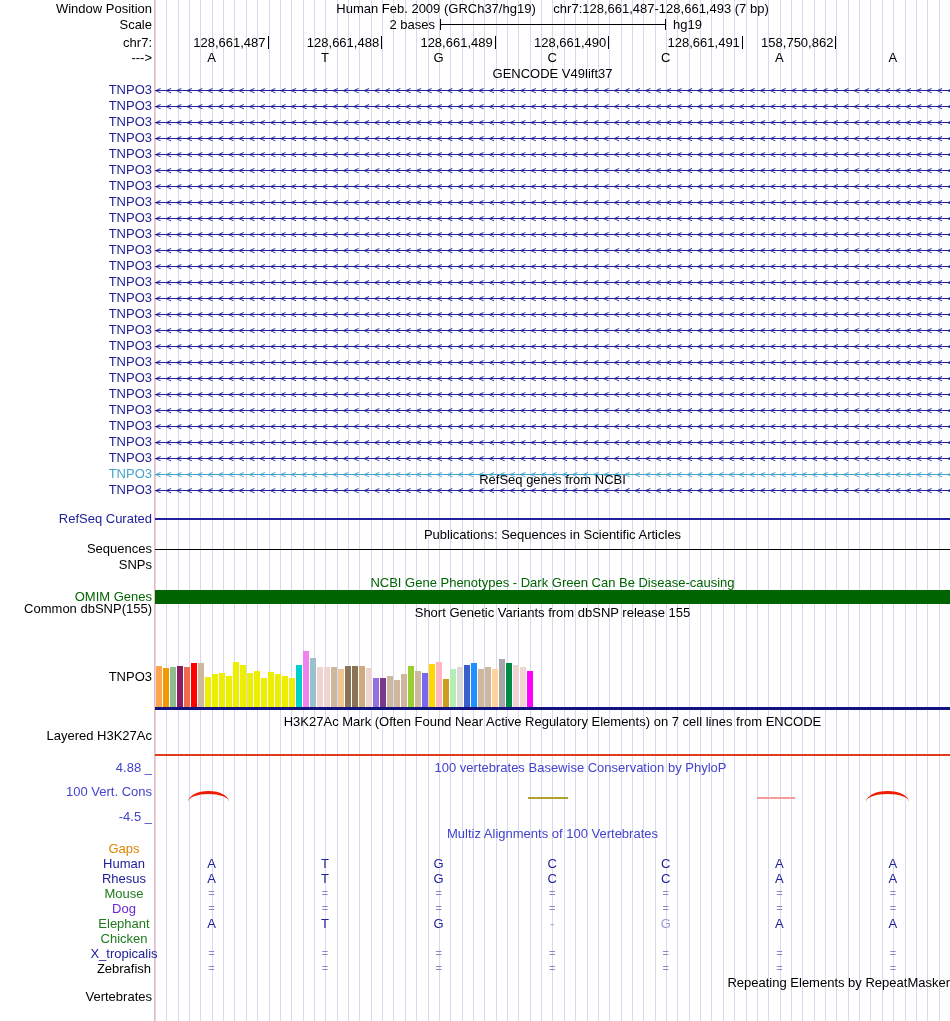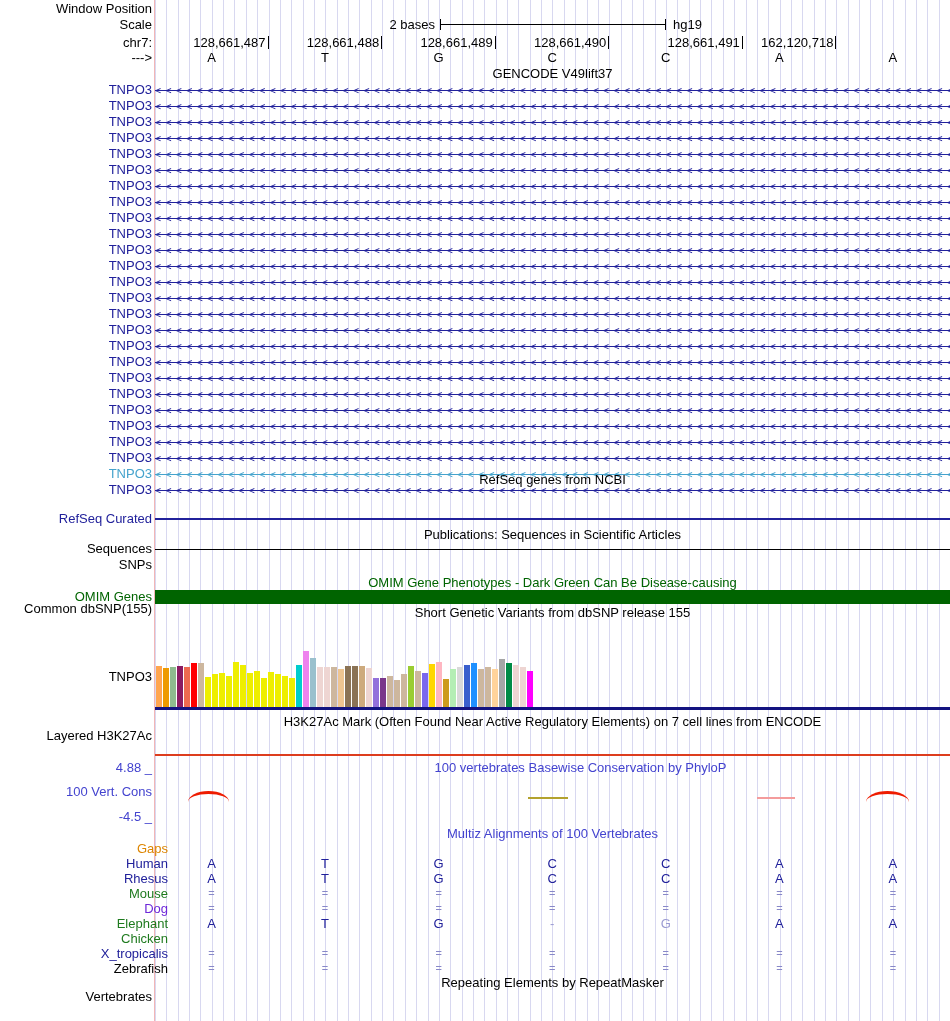--- a/index.html
+++ b/index.html
@@ -34,33 +34,37 @@
     font-family:"DejaVu Sans Mono","Liberation Mono",monospace;font-size:10px;letter-spacing:4.4px;white-space:nowrap;}
   
   #gtex-bars{position:absolute;left:156px;top:645px;height:62px;display:flex;align-items:flex-end;}
   .gtex-bar{width:6px;margin-right:1px;}
   
   .arch{position:absolute;border-top:3px solid;border-radius:50% 50% 0 0 / 100% 100% 0 0;height:8px;}
   .dash{position:absolute;height:2px;}
   
   #align-rows{position:absolute;left:0;top:841px;width:950px;}
   .align-row{position:relative;height:15px;width:950px;}
-  .align-label{position:absolute;left:16px;width:152px;text-align:right;line-height:15px;}
+  .align-label{position:absolute;left:0;width:152px;text-align:center;line-height:15px;padding-left:48px;}
   .align-cell{position:absolute;top:0;width:113px;text-align:center;line-height:15px;font-size:13px;}
   .align-cell.eq{font-size:11px;color:#8888c8;}
   .align-cell.muted{color:#9a9ad2;}
 </style>
 </head>
 <body>
 
 <div id="browser">
   <div class="gridlines"></div>
   <div class="left-edge"></div>
 
   <div class="lbl" style="top:2px;">Window Position</div>
+  <div class="title" style="top:2px;">
+    <span>Human Feb. 2009 (GRCh37/hg19)</span>
+    <span style="margin-left:14px;">chr7:128,661,487-128,661,493 (7 bp)</span>
+  </div>
 
   <div class="lbl" style="top:18px;">Scale</div>
   <div style="position:absolute;left:155px;top:18px;width:280px;text-align:right;line-height:13px;">2 bases</div>
   <div class="scale-line" style="left:441px;width:224px;"></div>
   <div class="scale-tick" style="left:440px;"></div>
   <div class="scale-tick" style="left:665px;"></div>
   <div style="position:absolute;left:673px;top:18px;line-height:13px;">hg19</div>
 
   <div class="lbl" style="top:36px;">chr7:</div>
   <div id="ruler-coords">
@@ -78,21 +82,21 @@
       </div>
       <div class="coord" style="left: 495.713px; width: 113.571px;">
         <span class="coord-text">128,661,490</span>
         <span class="coord-tick"></span>
       </div>
       <div class="coord" style="left: 609.284px; width: 113.571px; padding-left: 20px;">
         <span class="coord-text">128,661,491</span>
         <span class="coord-tick"></span>
       </div>
       <div class="coord" style="left: 722.855px; width: 113.571px;">
-        <span class="coord-text">162,120,718</span>
+        <span class="coord-text">158,750,862</span>
         <span class="coord-tick"></span>
       </div>
     </div>
 
   <div class="lbl" style="top:51px;">---&gt;</div>
   <div id="ruler-seq">
       <div class="seq-cell" style="left: 155px; top: 51px;">A</div>
       <div class="seq-cell" style="left: 268.571px; top: 51px;">T</div>
       <div class="seq-cell" style="left: 382.142px; top: 51px;">G</div>
       <div class="seq-cell" style="left: 495.713px; top: 51px;">C</div>
@@ -289,21 +293,21 @@
 
   <div class="title" style="top:473px;">RefSeq genes from NCBI</div>
   <div class="lbl navy" style="top:512px;">RefSeq Curated</div>
   <div class="hline" style="top:518px;height:2px;background:#21219b;"></div>
 
   <div class="title" style="top:528px;">Publications: Sequences in Scientific Articles</div>
   <div class="lbl" style="top:542px;">Sequences</div>
   <div class="hline" style="top:549px;height:1px;background:#000;"></div>
   <div class="lbl" style="top:558px;">SNPs</div>
 
-  <div class="title dgreen" style="top:576px;">OMIM Gene Phenotypes - Dark Green Can Be Disease-causing</div>
+  <div class="title dgreen" style="top:576px;">NCBI Gene Phenotypes - Dark Green Can Be Disease-causing</div>
   <div class="lbl dgreen" style="top:590px;">OMIM Genes</div>
   <div class="hline" style="top:590px;height:14px;background:#006400;"></div>
 
   <div class="title" style="top:606px;">Short Genetic Variants from dbSNP release 155</div>
   <div class="lbl" style="top:602px;">Common dbSNP(155)</div>
 
   <div class="lbl" style="top:670px;">TNPO3</div>
   <div id="gtex-bars">
       <div class="gtex-bar" style="height: 41px; background: rgb(255, 165, 79);"></div>
       <div class="gtex-bar" style="height: 39px; background: rgb(238, 154, 0);"></div>
@@ -450,15 +454,15 @@
         <div class="align-cell eq" style="left: 155px;">=</div>
         <div class="align-cell eq" style="left: 268.571px;">=</div>
         <div class="align-cell eq" style="left: 382.142px;">=</div>
         <div class="align-cell eq" style="left: 495.713px;">=</div>
         <div class="align-cell eq" style="left: 609.284px;">=</div>
         <div class="align-cell eq" style="left: 722.855px;">=</div>
         <div class="align-cell eq" style="left: 836.426px;">=</div>
       </div>
     </div>
 
-  <div class="title" style="top:976px;">Repeating Elements by RepeatMasker</div>
+  <div class="title" style="top:976px;text-align:right;">Repeating Elements by RepeatMasker</div>
   <div class="lbl" style="top:990px;">Vertebrates</div>
 </div>
 
 </body></html>

